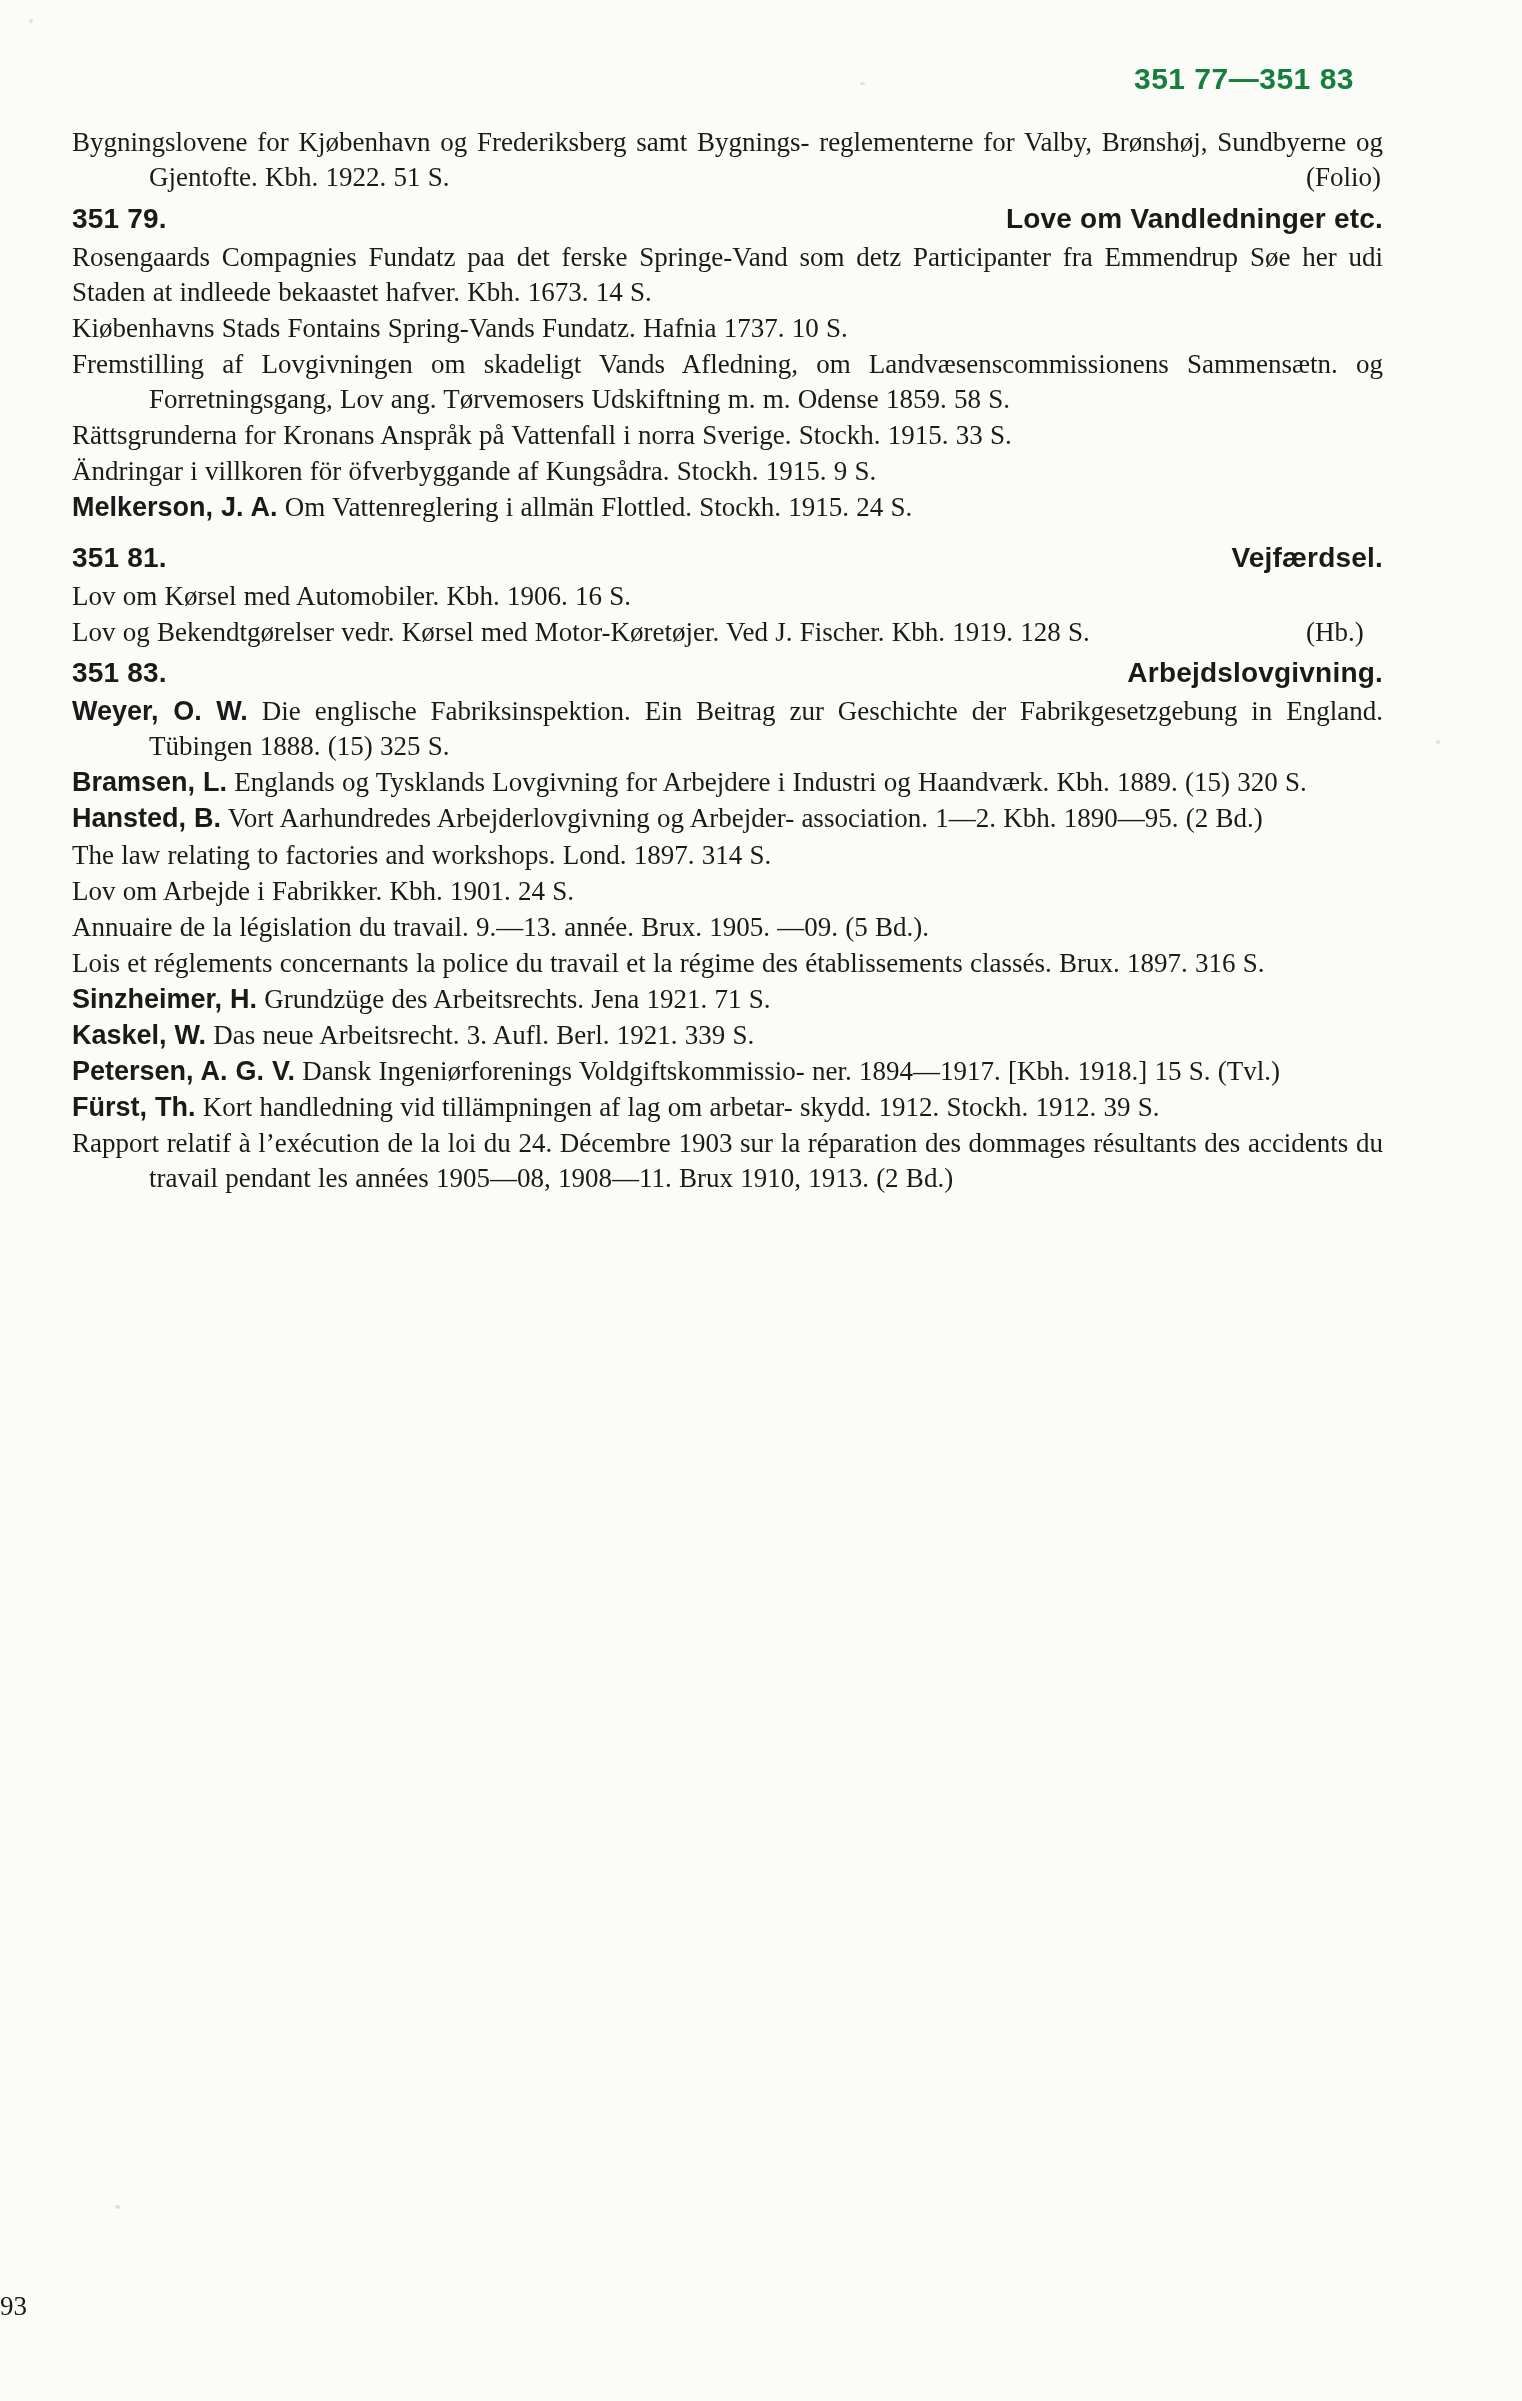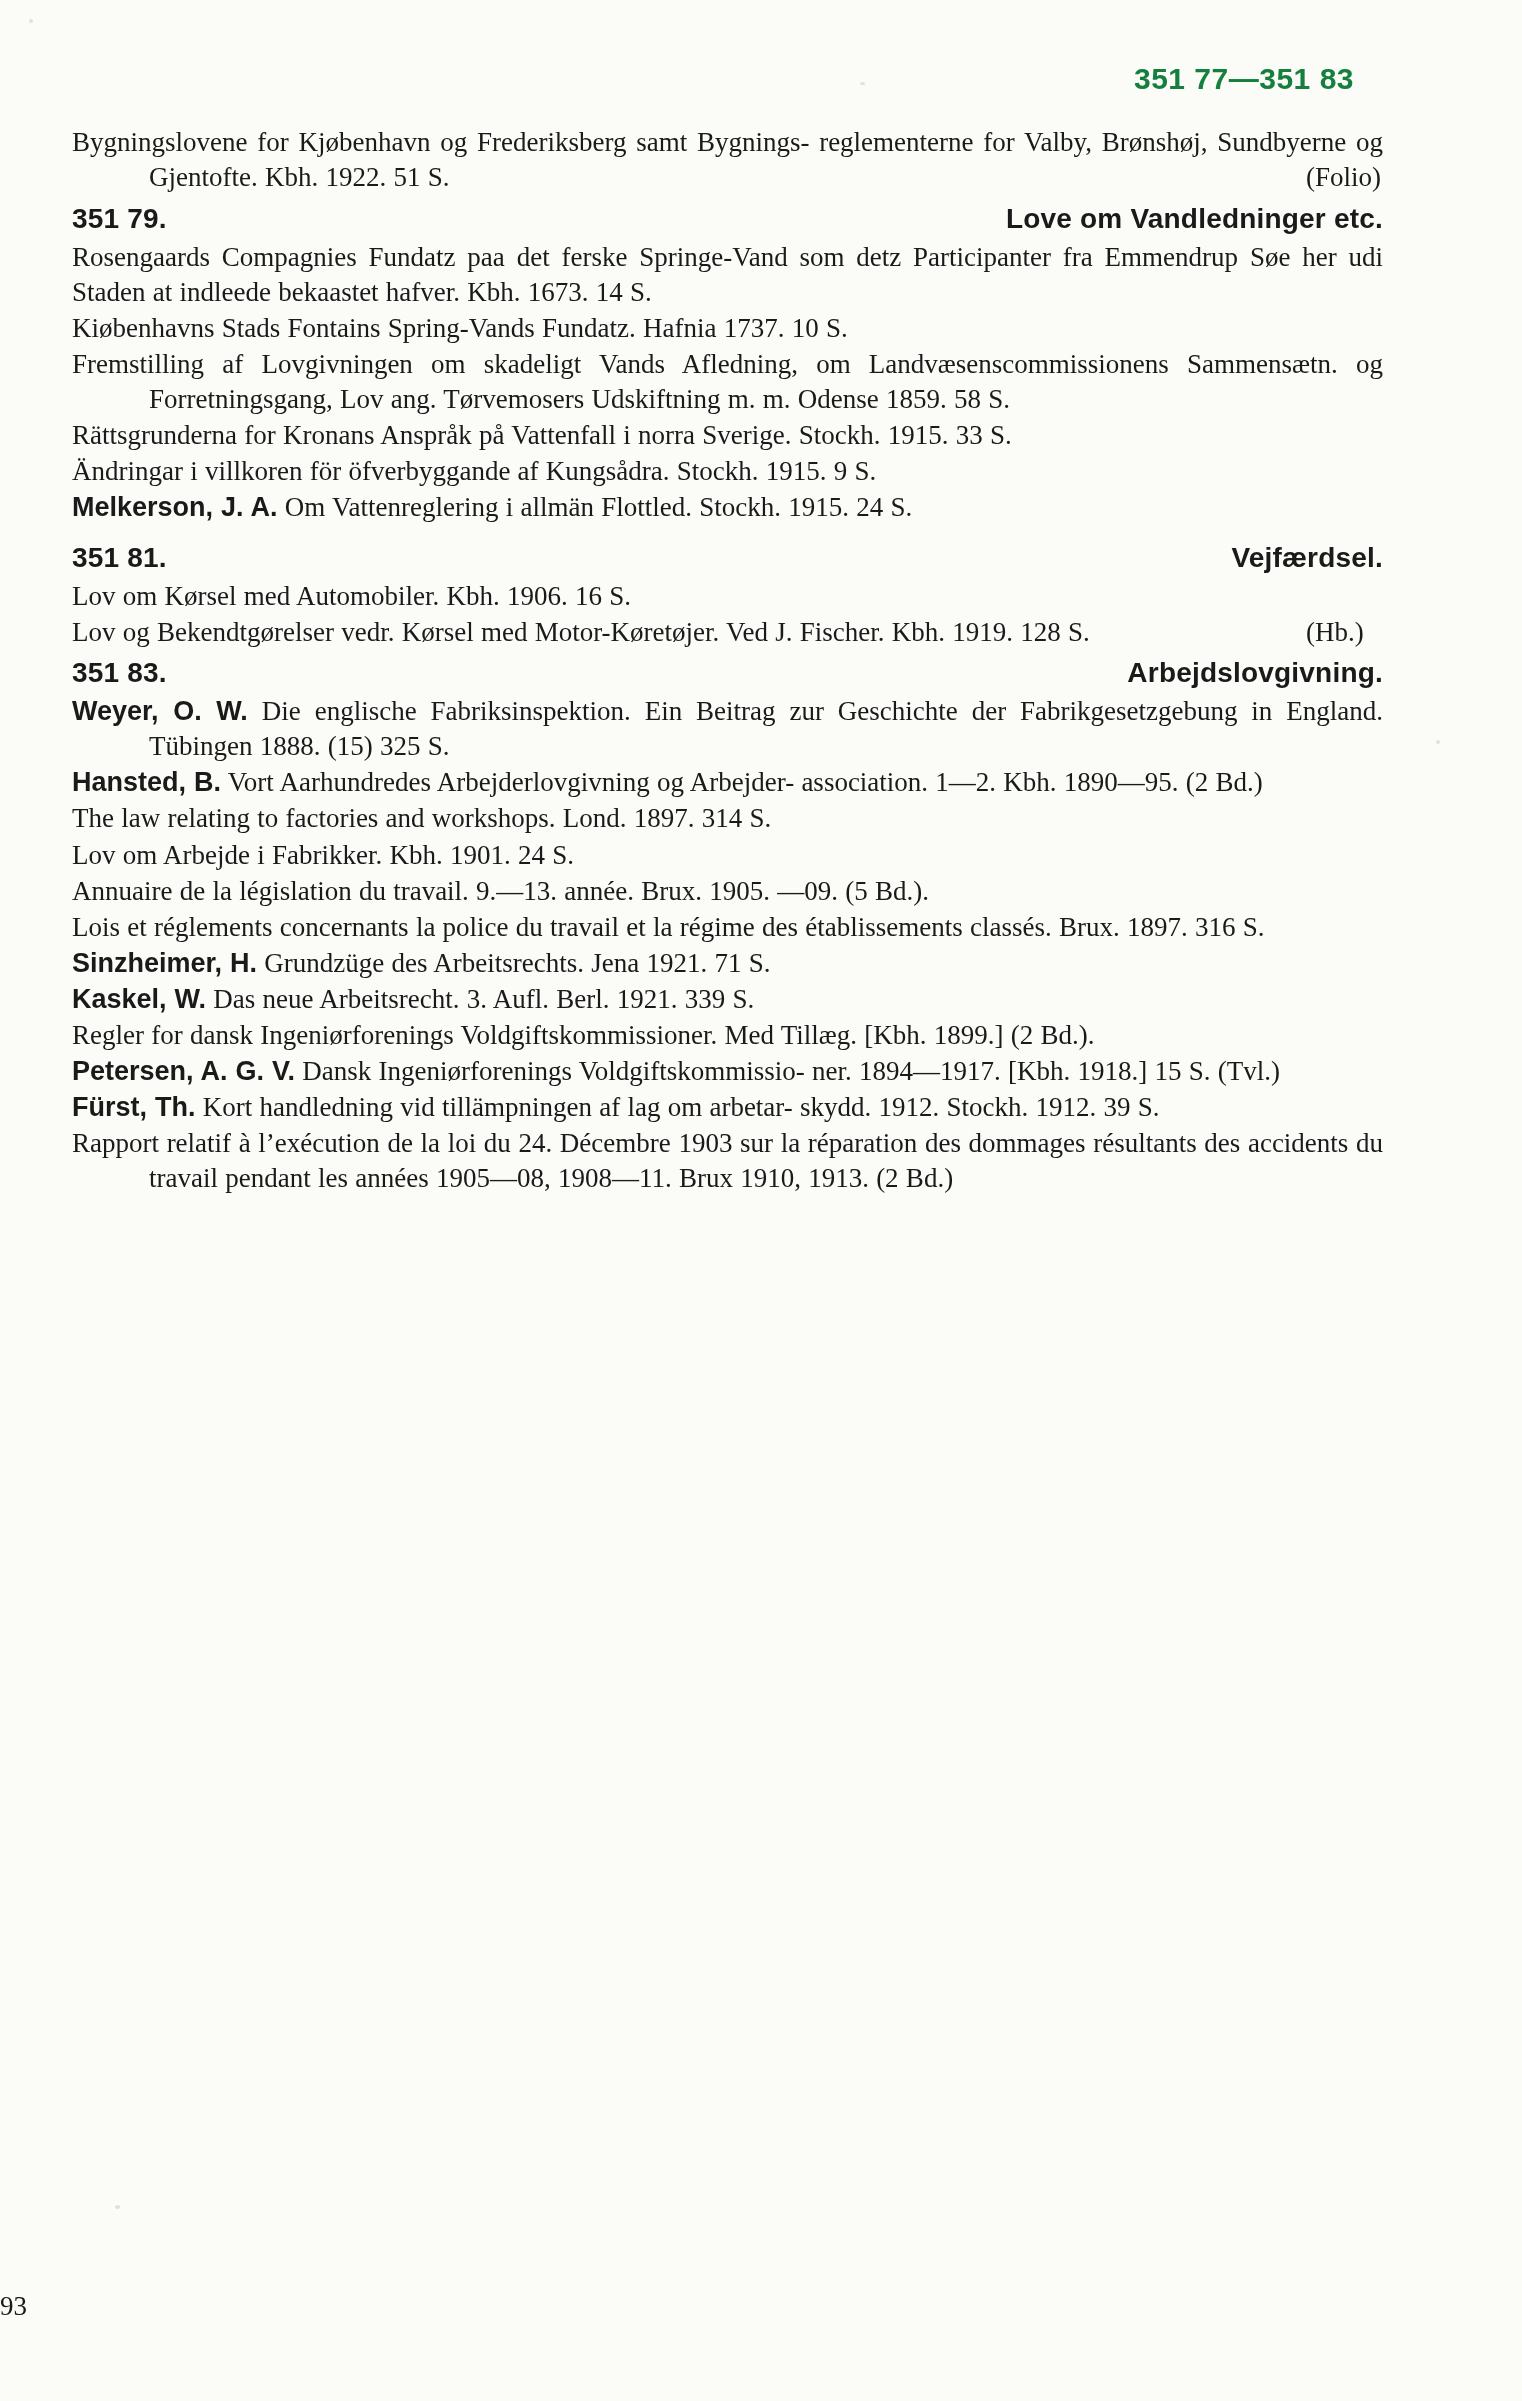--- a/index.html
+++ b/index.html
@@ -118,36 +118,36 @@
 
     <p class="entry"><span>Lov og Bekendtgørelser vedr. Kørsel med Motor-Køretøjer. Ved J. Fischer. Kbh. 1919. 128 S.</span> <span class="right-tag">(Hb.)</span></p>
 
     <div class="sec-head">
       <span class="num">351 83.</span>
       <span class="title">Arbejdslovgivning.</span>
     </div>
 
     <p class="entry"><b class="author">Weyer, O. W.</b> <span>Die englische Fabriksinspektion. Ein Beitrag zur Geschichte der Fabrikgesetzgebung in England. Tübingen 1888. (15) 325 S.</span></p>
 
+    <p class="entry"><b class="author">Bramsen, L.</b> <span>Englands og Tysklands Lovgivning for Arbejdere i Industri og Haandværk. Kbh. 1889. (15) 320 S.</span></p>
 
     <p class="entry"><b class="author">Hansted, B.</b> <span>Vort Aarhundredes Arbejderlovgivning og Arbejder- association. 1—2. Kbh. 1890—95. (2 Bd.)</span></p>
 
     <p class="entry noindent"><span>The law relating to factories and workshops. Lond. 1897. 314 S.</span></p>
 
     <p class="entry noindent"><span>Lov om Arbejde i Fabrikker. Kbh. 1901. 24 S.</span></p>
 
     <p class="entry"><span>Annuaire de la législation du travail. 9.—13. année. Brux. 1905. —09. (5 Bd.).</span></p>
 
     <p class="entry"><span>Lois et réglements concernants la police du travail et la régime des établissements classés. Brux. 1897. 316 S.</span></p>
 
     <p class="entry noindent"><b class="author">Sinzheimer, H.</b> <span>Grundzüge des Arbeitsrechts. Jena 1921. 71 S.</span></p>
 
     <p class="entry noindent"><b class="author">Kaskel, W.</b> <span>Das neue Arbeitsrecht. 3. Aufl. Berl. 1921. 339 S.</span></p>
 
-    <p class="entry"><span>Regler for dansk Ingeniørforenings Voldgiftskommissioner. Med Tillæg. [Kbh. 1899.] (2 Bd.).</span></p>
 
     <p class="entry"><b class="author">Petersen, A. G. V.</b> <span>Dansk Ingeniørforenings Voldgiftskommissio- ner. 1894—1917. [Kbh. 1918.] 15 S. (Tvl.)</span></p>
 
     <p class="entry"><b class="author">Fürst, Th.</b> <span>Kort handledning vid tillämpningen af lag om arbetar- skydd. 1912. Stockh. 1912. 39 S.</span></p>
 
     <p class="entry"><span>Rapport relatif à l’exécution de la loi du 24. Décembre 1903 sur la réparation des dommages résultants des accidents du travail pendant les années 1905—08, 1908—11. Brux 1910, 1913. (2 Bd.)</span></p>
 
   </div>
 
   <div class="folio">93</div>

